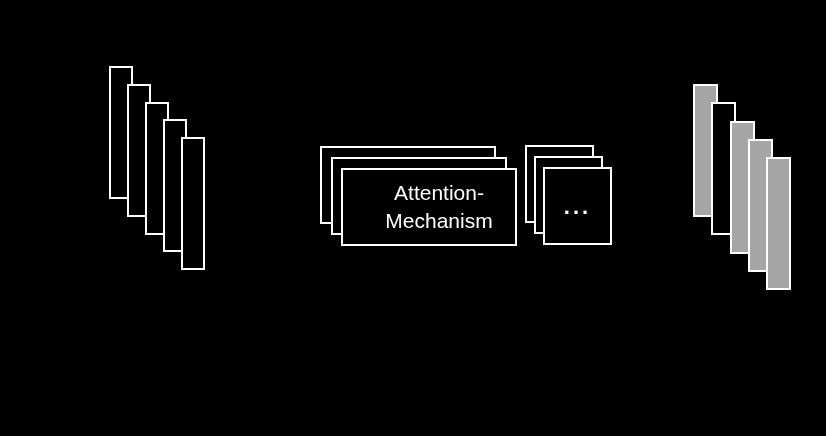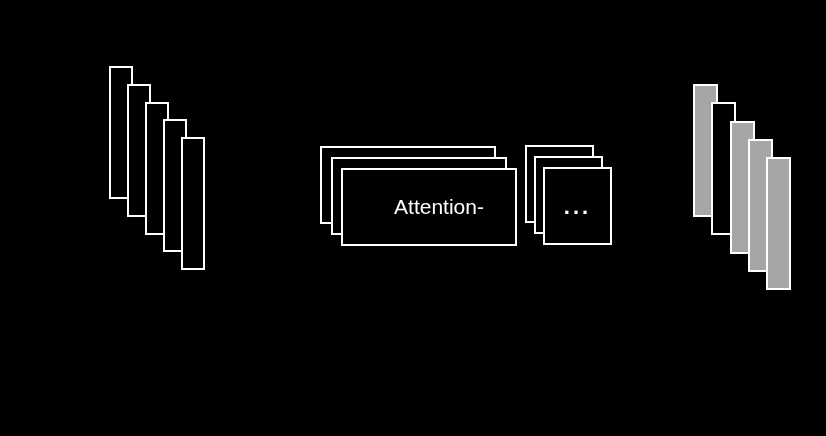--- a/index.html
+++ b/index.html
@@ -62,20 +62,21 @@
       <div class="bar black" style="left: 163px; top: 119.25px; width: 24px; height: 133px;"></div>
       <div class="bar black" style="left: 181px; top: 137px; width: 24px; height: 133px;"></div>
     </div>
 
   <div>
     <div class="panel att r0"></div>
     <div class="panel att r1"></div>
     <div class="panel att r2">
       <div class="att-label">
         <span>Attention-</span>
+        <span>Mechanism</span>
       </div>
     </div>
   </div>
 
   <div>
     <div class="panel sq r0"></div>
     <div class="panel sq r1"></div>
     <div class="panel sq r2">
       <div class="dots-label">...</div>
     </div>

